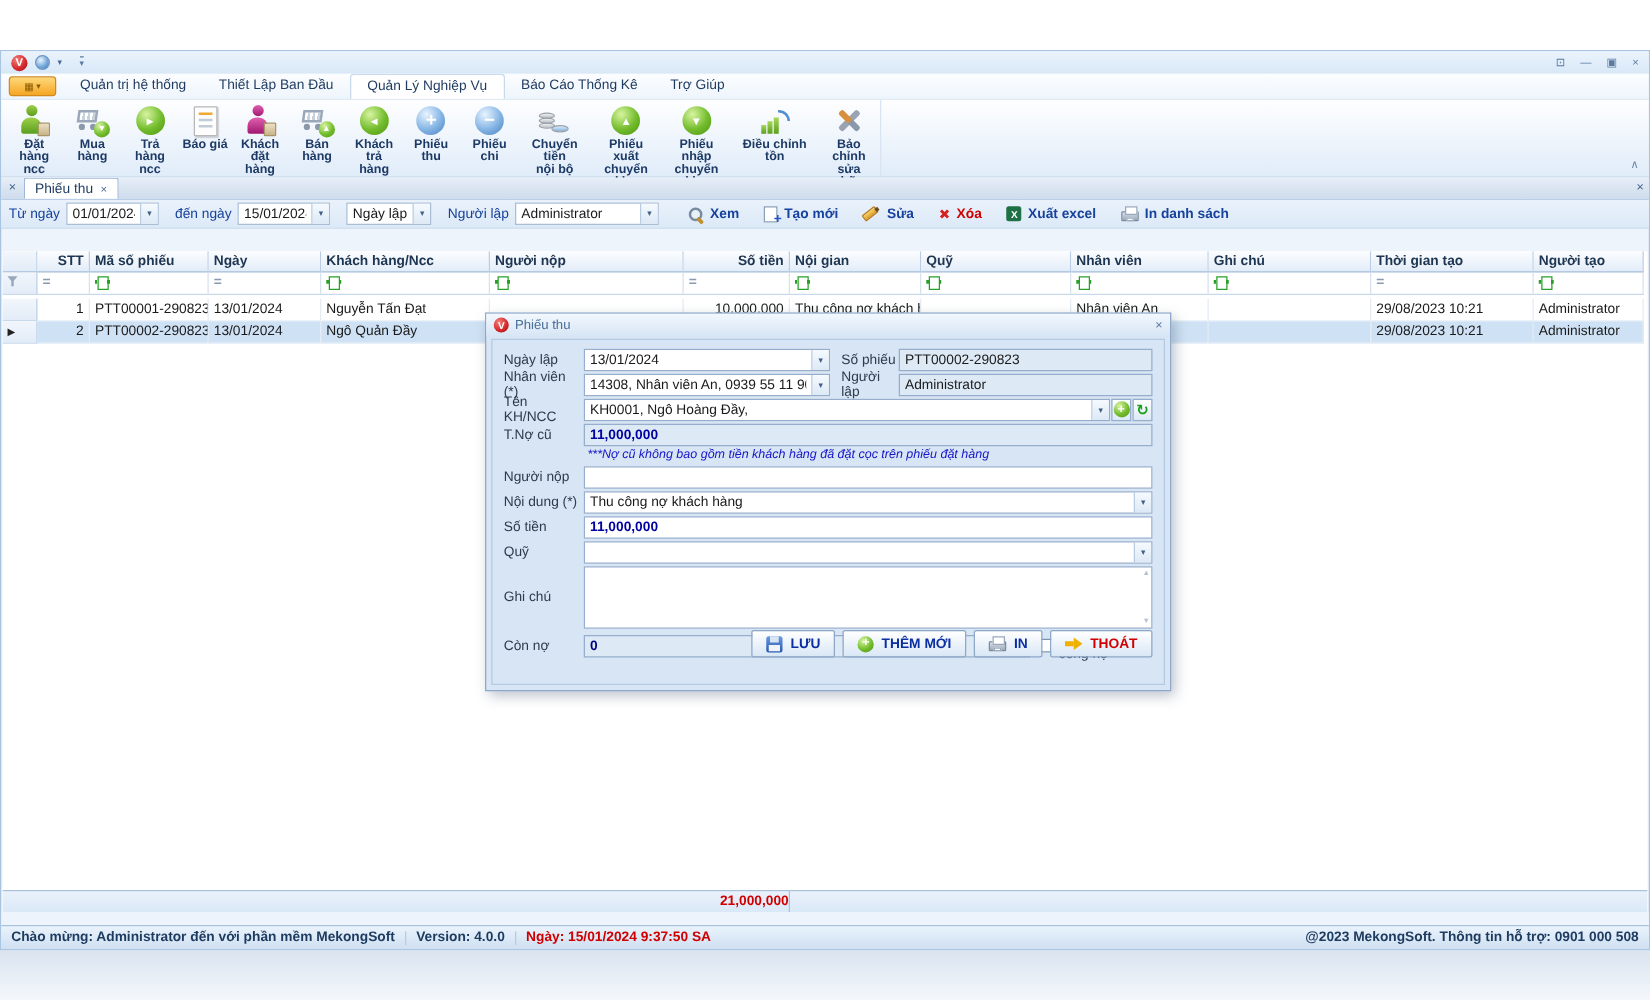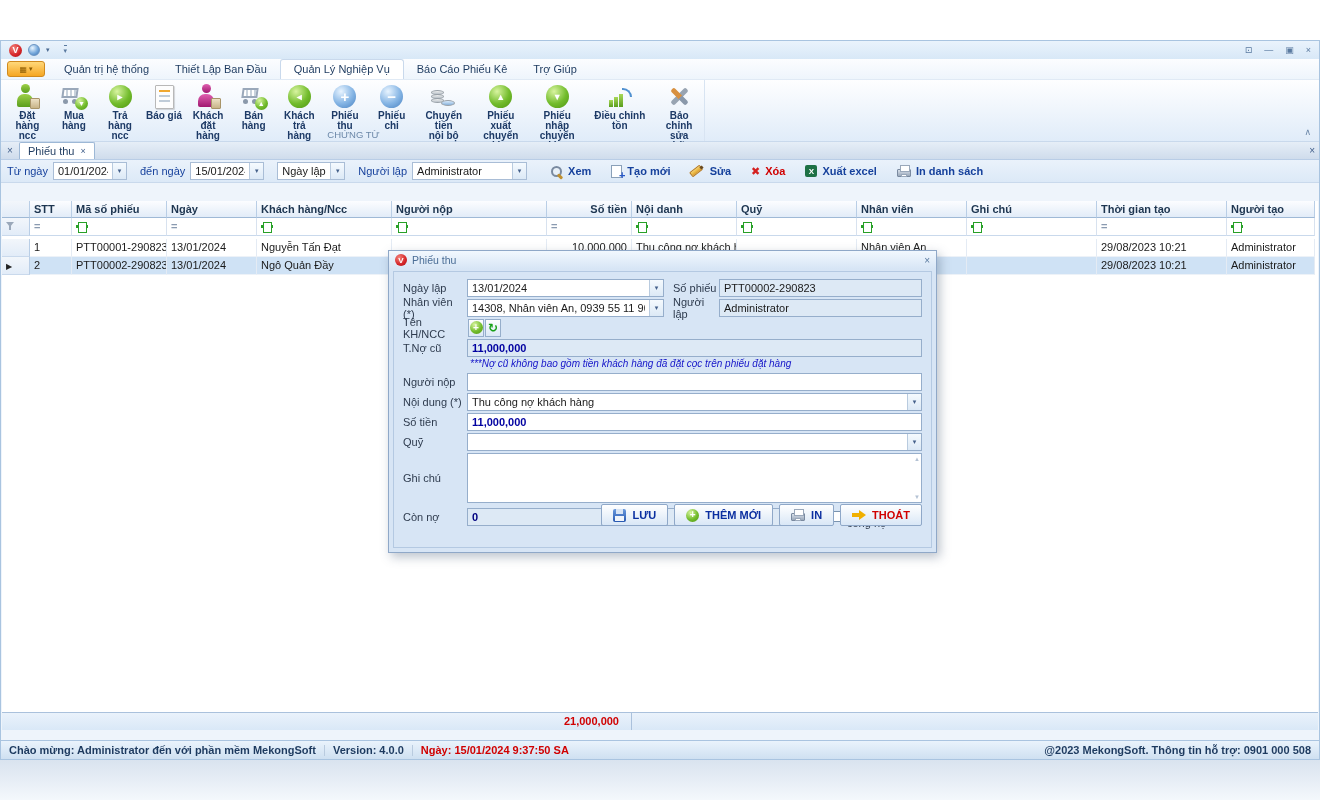--- a/index.html
+++ b/index.html
@@ -14,21 +14,21 @@
 .qa-arrow{font-size:7px;color:#4a6a92}
 .pin{font-size:7px;color:#5a7aa0;border-top:1px solid #5a7aa0;padding-top:1px;margin-left:8px}
 .title-center{position:absolute;left:0;right:0;text-align:center;font-size:10.5px;pointer-events:none}
 .title-main{color:#1d3a66}
 .title-suffix{color:#8aa7c8}
 .winbtns{margin-left:auto;display:flex;gap:12px;color:#5a7aa0;font-size:9px;z-index:2}
 .wbtn{cursor:default;line-height:12px}
 
 .menubar{position:absolute;top:18px;left:0;height:21px;width:100%;background:linear-gradient(#fcfdff,#eef5fc);display:flex;align-items:flex-end;padding-left:6px;border-bottom:1px solid #e0eaf5}
 .appbtn{width:38px;height:16px;border-radius:3px;background:linear-gradient(#ffd87a,#f5a623);border:1px solid #d08a1e;color:#8a5a00;display:flex;align-items:center;justify-content:center;gap:2px;font-size:8px;margin:0 6px 2px 0}
-.menu-tabs{display:flex;align-items:center}
+.menu-tabs{display:flex;align-items:flex-start}
 .menu-tab{padding:3px 13px 4px;color:#1d3a5f;font-size:11px}
 .menu-tab.active{background:#fff;border:1px solid #c9d9ec;border-bottom:none;border-radius:3px 3px 0 0}
 
 .ribbon{position:absolute;top:39px;left:0;height:62px;width:100%;background:linear-gradient(#fefeff,#e0ecf9);border-bottom:1px solid #c9d9ec}
 .ribbon-group{position:absolute;left:2px;top:0;width:702px;height:61px;border-right:1px solid #d8e4f2}
 .ribbon-items{display:flex;align-items:flex-start;padding:2px 0 0 2px}
 .ribbon-item{min-width:44px;padding:1px 3px;display:flex;flex-direction:column;align-items:center}
 .ribbon-item .icn{height:27px;display:flex;align-items:center;justify-content:center}
 .ribbon-label{font-size:10px;font-weight:bold;color:#1d3a66;text-align:center;line-height:10px;white-space:pre-line;margin-top:1px}
 .ribbon-caption{position:absolute;bottom:1px;left:0;width:100%;text-align:center;font-size:9.5px;color:#6b87a8}
@@ -108,37 +108,37 @@
 .fbtn{display:flex;align-items:center;gap:5px;padding:2px 8px;font-weight:bold;color:#16419c}
 .fbtn .red{color:#d00000}
 
 .band{position:absolute;top:142px;left:0;width:100%;height:17px;background:linear-gradient(#e0ebf9,#d0e2f4);border-top:1px solid #b9cfe8;border-bottom:1px solid #b9cfe8;color:#16419c;font-weight:bold;padding:2px 0 0 24px}
 .grid{position:absolute;top:160px;left:1px;right:1px;bottom:29px;background:#fff;overflow:hidden}
 .grow{display:flex}
 .gcell{border-right:1px solid #d8e2ef;overflow:hidden;white-space:nowrap;padding:0 4px;flex:none}
 .gh{height:17px;line-height:16px;background:linear-gradient(#fcfdff,#e2ecf8);border-right:1px solid #b9cee6;border-bottom:1px solid #9fb9d6;color:#1d3550;font-weight:bold}
 .gf{height:18px;line-height:17px;border-bottom:1px solid #c9d9ec}
 .gi{background:linear-gradient(#f2f6fb,#e2ecf8);border-right:1px solid #b9cee6}
-.center{text-align:left}
+.center{text-align:right}
 .right{text-align:right}
 .drow .gcell{height:18px;line-height:17px;border-right:1px solid #e4ebf4;border-bottom:1px solid #edf2f8}
 .drow .gi{background:linear-gradient(#f2f6fb,#e2ecf8);border-right:1px solid #b9cee6;border-bottom:1px solid #c9d9ec}
 .drow.sel .gcell{background:#cfe2f5}
 .drow.sel .gi{background:linear-gradient(#f2f6fb,#e2ecf8)}
 .rowarr{color:#222;font-size:8px}
 .gspacer{height:3px}
 .eqg{color:#8a9ab0;font-weight:bold}
 .funnel{position:relative;width:9px;height:9px;display:inline-block}
 .funnel:before{content:"";position:absolute;top:1px;left:0;border-left:4px solid transparent;border-right:4px solid transparent;border-top:5px solid #9aa8ba}
 .funnel:after{content:"";position:absolute;top:5px;left:3px;width:2px;height:4px;background:#9aa8ba}
 .tfg{position:relative;display:inline-block;width:12px;height:10px;vertical-align:middle}
 .tfg:before{content:"";position:absolute;left:2px;top:0;width:7px;height:9px;border:1px solid #28a028;background:#fff}
 .tfg:after{content:"";position:absolute;left:0;top:3px;width:12px;height:3px;background:linear-gradient(90deg,#28a028 0 2px,transparent 2px 10px,#28a028 10px 12px)}
 .gtotal{position:absolute;left:0;right:0;bottom:0;height:18px;background:linear-gradient(#eaf2fb,#d9e8f7);border-top:1px solid #aac1dc}
-.gtotal-cell{position:absolute;top:0;height:17px;line-height:16px;text-align:right;padding-right:12px;font-weight:bold;color:#d00000;border-right:1px solid #aac1dc}
+.gtotal-cell{position:absolute;top:0;height:17px;line-height:16px;text-align:right;padding-right:0;font-weight:bold;color:#d00000;border-right:1px solid #aac1dc}
 .footstrip{position:absolute;left:0;bottom:19px;width:100%;height:10px;background:#eef4fb}
 
 .statusbar{position:absolute;left:0;bottom:0;width:100%;height:19px;background:linear-gradient(#eaf3fc,#cfe0f1);border-top:1px solid #aac4e0;display:flex;align-items:center;padding:0 8px;font-weight:bold;color:#1d3a5f}
 .sep{width:1px;height:11px;background:#b9cbdf;margin:0 8px}
 .st-date{color:#d00000}
 .st-right{margin-left:auto}
 
 .modal{position:absolute;left:388px;top:250px;width:549px;height:303px;background:#d7e5f5;border:1px solid #8fa8c8;box-shadow:3px 4px 10px rgba(60,80,110,.35);z-index:10}
 .modal-title{height:18px;background:linear-gradient(#f2f8fe,#d7e5f5);display:flex;align-items:center;gap:5px;padding:0 6px}
 .vlogo.sm{width:12px;height:12px;font-size:8px}
@@ -188,21 +188,21 @@
 
   <div class="menubar">
     <span class="appbtn">
         <span>▦</span>
         <span style="font-size:7px">▾</span>
       </span>
     <div class="menu-tabs">
         <div class="menu-tab">Quản trị hệ thống</div>
         <div class="menu-tab">Thiết Lập Ban Đầu</div>
         <div class="menu-tab active">Quản Lý Nghiệp Vụ</div>
-        <div class="menu-tab">Báo Cáo Phiếu Kê</div>
+        <div class="menu-tab">Báo Cáo Thống Kê</div>
         <div class="menu-tab">Trợ Giúp</div>
       </div>
   </div>
 
   <div class="ribbon">
     <div class="ribbon-group">
       <div class="ribbon-items">
           <div class="ribbon-item">
             <span class="icn ">
               <span class="ip g">
@@ -324,21 +324,20 @@
             <span class="icn ">
               <span class="tools">
                 <i class="t1"></i>
                 <i class="t2"></i>
               </span>
             </span>
             <div class="ribbon-label">Bảo chỉnh
 sửa chữa</div>
           </div>
         </div>
-      <div class="ribbon-caption">CHỨNG TỪ</div>
     </div>
     <span class="ribbon-chevron">∧</span>
   </div>
 
   <div class="tabstrip">
     <span class="ts-x">×</span>
     <div class="ts-tab">
       <span>Phiếu thu</span>
       <span class="ts-close">×</span>
     </div>
@@ -412,21 +411,21 @@
 
   <div class="grid">
     <div class="grow">
         <div class="gcell gh gi" style="width:28px"></div>
         <div class="gcell gh center" style="width:42px">STT</div>
         <div class="gcell gh" style="width:95px">Mã số phiếu</div>
         <div class="gcell gh" style="width:90px">Ngày</div>
         <div class="gcell gh" style="width:135px">Khách hàng/Ncc</div>
         <div class="gcell gh" style="width:155px">Người nộp</div>
         <div class="gcell gh right" style="width:85px">Số tiền</div>
-        <div class="gcell gh" style="width:105px">Nội danh</div>
+        <div class="gcell gh" style="width:105px">Nội gian</div>
         <div class="gcell gh" style="width:120px">Quỹ</div>
         <div class="gcell gh" style="width:110px">Nhân viên</div>
         <div class="gcell gh" style="width:130px">Ghi chú</div>
         <div class="gcell gh" style="width:130px">Thời gian tạo</div>
         <div class="gcell gh" style="width:88px">Người tạo</div>
       </div>
     <div class="grow">
         <div class="gcell gf gi" style="width:28px"><span class="funnel"></span></div>
         <div class="gcell gf" style="width:42px"><span class="eqg">=</span></div>
         <div class="gcell gf" style="width:95px"><span class="tfg"></span></div>
@@ -518,20 +517,24 @@
           <i class="cbtn">▾</i>
         </span>
       <span class="flabel2">Người lập</span>
       <span class="input ro flex1">
           <span class="val">Administrator</span>
         </span>
     </div>
 
     <div class="frow">
       <span class="flabel">Tên KH/NCC</span>
+      <span class="input flex1">
+          <span class="val">KH0001, Ngô Hoàng Đầy,</span>
+          <i class="cbtn">▾</i>
+        </span>
       <span class="mini-btn">
           <b class="g-sph smc pl" style="font-size:10px">+</b>
         </span>
       <span class="mini-btn">
           <b class="refr">↻</b>
         </span>
     </div>
 
     <div class="frow">
       <span class="flabel">T.Nợ cũ</span>

